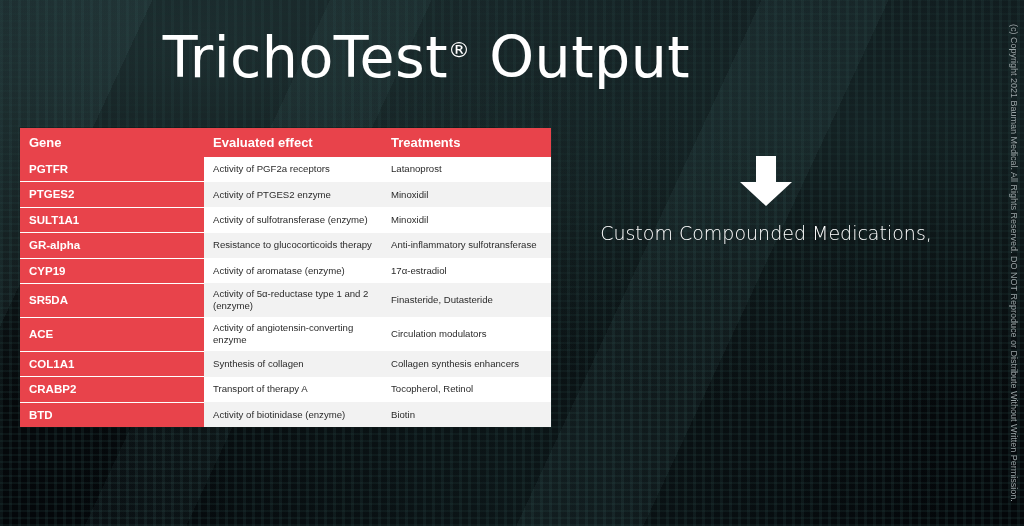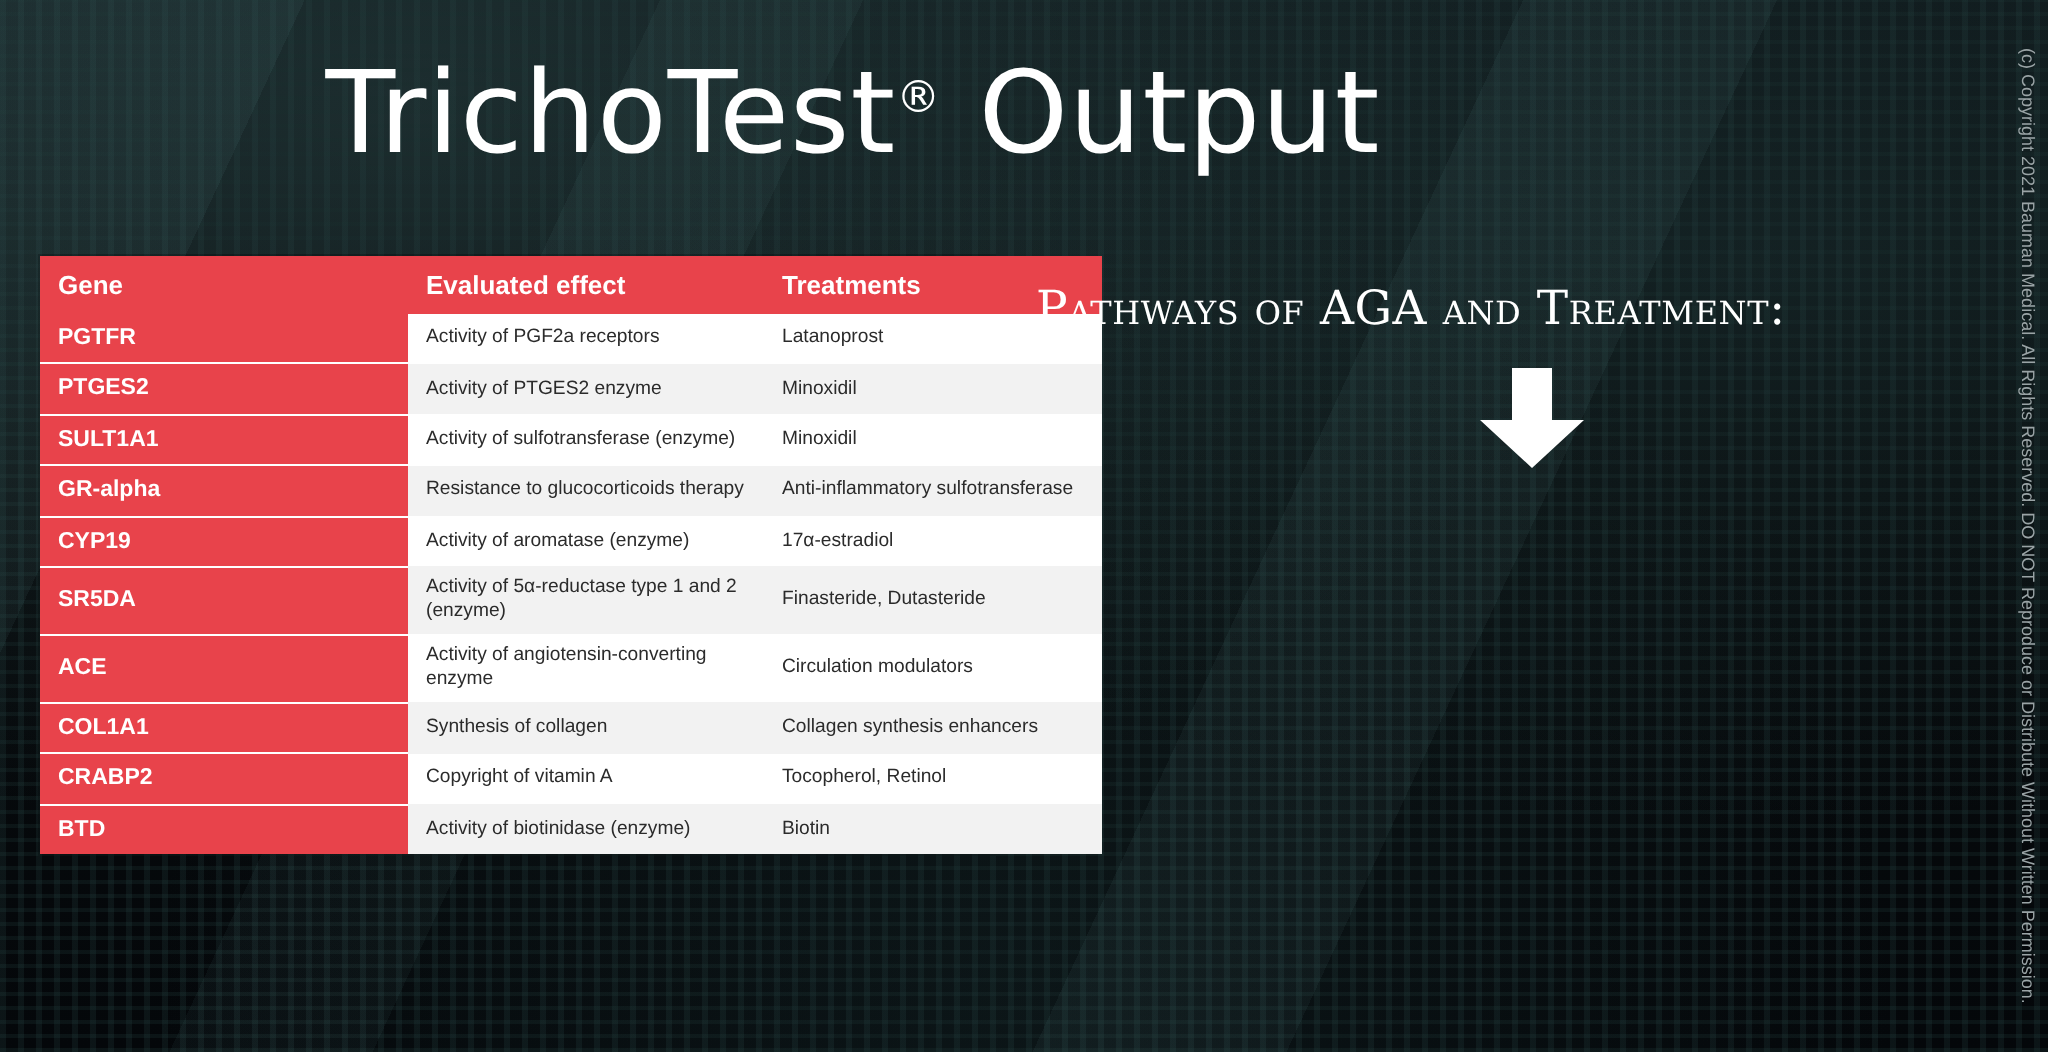--- a/index.html
+++ b/index.html
@@ -150,40 +150,40 @@
         <td class="eff">Activity of angiotensin-converting enzyme</td>
         <td class="trt">Circulation modulators</td>
       </tr>
       <tr>
         <td class="gene">COL1A1</td>
         <td class="eff">Synthesis of collagen</td>
         <td class="trt">Collagen synthesis enhancers</td>
       </tr>
       <tr>
         <td class="gene">CRABP2</td>
-        <td class="eff">Copyright of vitamin A</td>
+        <td class="eff">Transport of therapy A</td>
         <td class="trt">Tocopherol, Retinol</td>
       </tr>
       <tr>
         <td class="gene">BTD</td>
         <td class="eff">Activity of biotinidase (enzyme)</td>
         <td class="trt">Biotin</td>
       </tr>
     </tbody>
   </table>
 </div>
 
 <div class="right">
-  <div class="path-head">Pathways of AGA and Treatment:</div>
 
   <div class="arrow-box">
     <svg class="arrow" width="60" height="50" viewBox="0 0 60 50">
       <polygon points="20,0 40,0 40,26 56,26 30,50 4,26 20,26" fill="#ffffff"></polygon>
     </svg>
   </div>
 
   <div class="outcome">
+    <div>Custom Compounded Medications,</div>
   </div>
 </div>
 
 <div class="copyright">
   <span>(c) Copyright 2021 Bauman Medical. All Rights Reserved. DO NOT Reproduce or Distribute Without Written Permission.</span>
 </div>
 
 </body></html>

